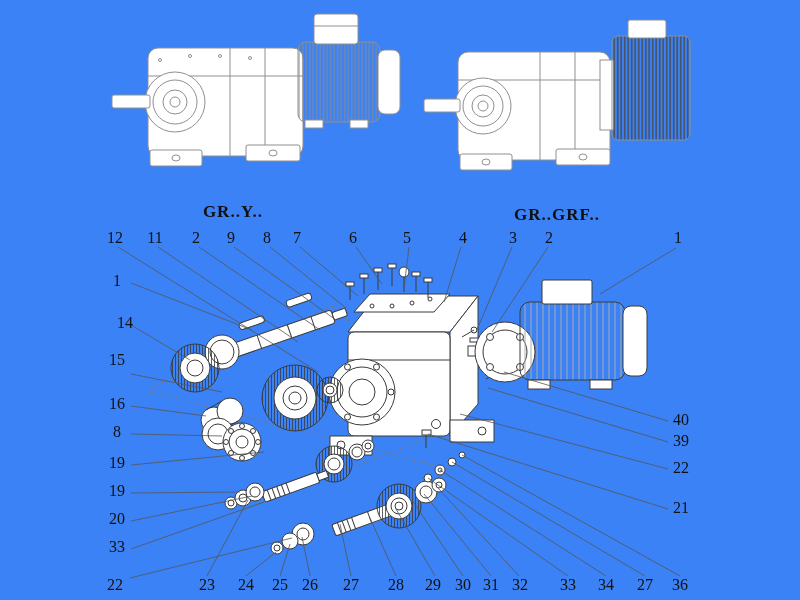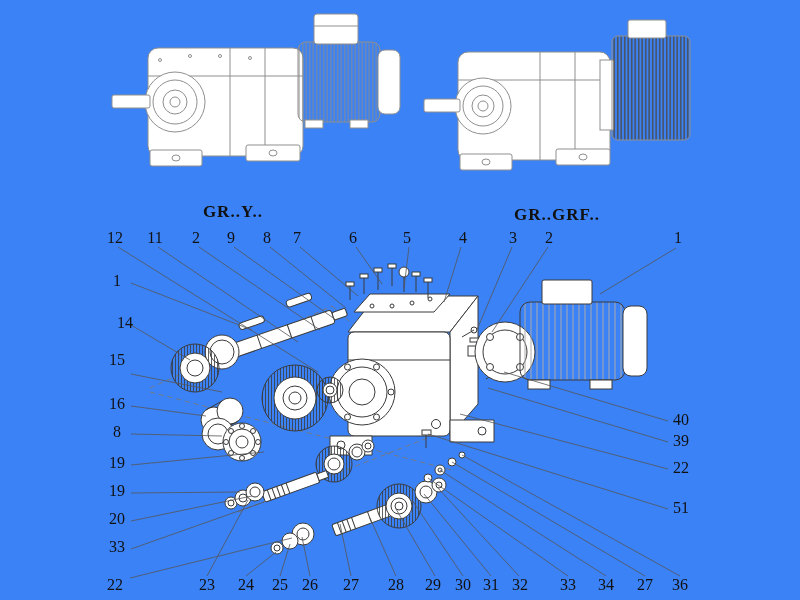--- a/index.html
+++ b/index.html
@@ -375,15 +375,15 @@
   <span class="num" style="left:491px;top:585px">31</span>
   <span class="num" style="left:520px;top:585px">32</span>
   <span class="num" style="left:568px;top:585px">33</span>
   <span class="num" style="left:606px;top:585px">34</span>
   <span class="num" style="left:645px;top:585px">27</span>
   <span class="num" style="left:680px;top:585px">36</span>
 
   <span class="num" style="left:681px;top:420px">40</span>
   <span class="num" style="left:681px;top:441px">39</span>
   <span class="num" style="left:681px;top:468px">22</span>
-  <span class="num" style="left:681px;top:508px">51</span>
+  <span class="num" style="left:681px;top:508px">21</span>
 
 </div>
 
 </body></html>

